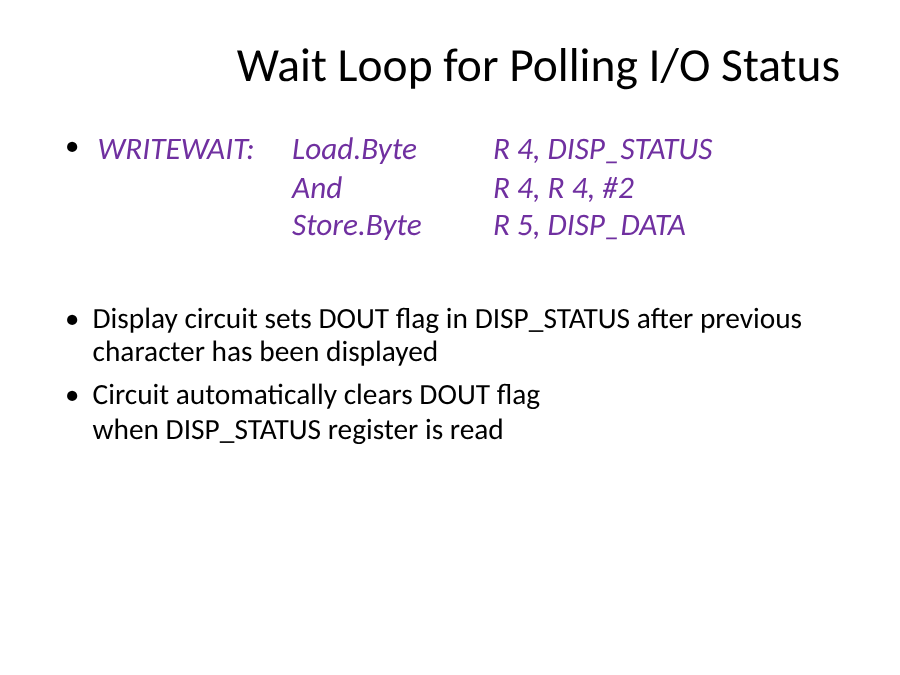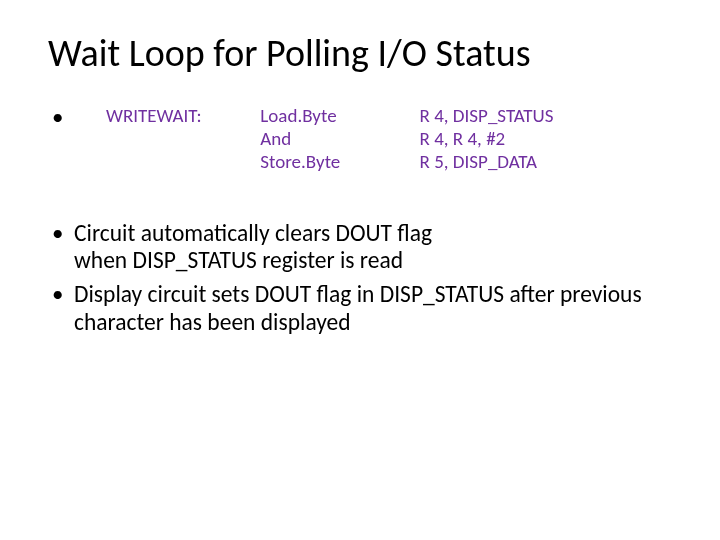--- a/index.html
+++ b/index.html
@@ -13,21 +13,21 @@
     overflow: hidden;
   }
   .slide {
     width: 720px;
     height: 540px;
     box-sizing: border-box;
     padding: 24px 48px 0 48px;
   }
   .title {
     font-size: 38px;
-    text-align: left;
+    text-align: right;
     margin: 6px 0 28px 0;
     font-weight: 400;
   }
   ul.outer {
     list-style: none;
     margin: 0;
     padding: 0;
   }
   ul.outer > li {
     position: relative;
@@ -38,25 +38,26 @@
   }
   ul.outer > li::before {
     content: "•";
     position: absolute;
     left: 4px;
     top: 0;
     color: #000;
     font-size: 23px;
   }
   .code-block {
-    margin-left: 32px;
+    margin-left: 4px;
     margin-top: 4px;
-    font-size: 19px;
+    font-size: 25px;
     line-height: 1.22;
     color: #7030A0;
+    font-style: italic;
   }
   .code-row { white-space: nowrap; }
   .lbl { display: inline-block; width: 150px; vertical-align: top; }
   .op  { display: inline-block; width: 155px; vertical-align: top; }
   .arg { display: inline-block; vertical-align: top; }
   .op-wide { display: inline-block; width: 215px; vertical-align: top; }
   .gap { height: 40px; }
 </style>
 </head>
 <body>
@@ -88,21 +89,21 @@
         </div>
       </div>
     </li>
 
   </ul>
 
   <div class="gap"></div>
 
   <ul class="outer">
     <li>
+      <span>Display circuit sets DOUT flag in DISP_STATUS after previous character has been displayed</span>
+    </li>
+    <li>
       <span>Circuit automatically clears DOUT flag</span><br>
       <span>when DISP_STATUS register is read</span>
-    </li>
-    <li>
-      <span>Display circuit sets DOUT flag in DISP_STATUS after previous character has been displayed</span>
     </li>
   </ul>
 
 </div>
 
 </body></html>

